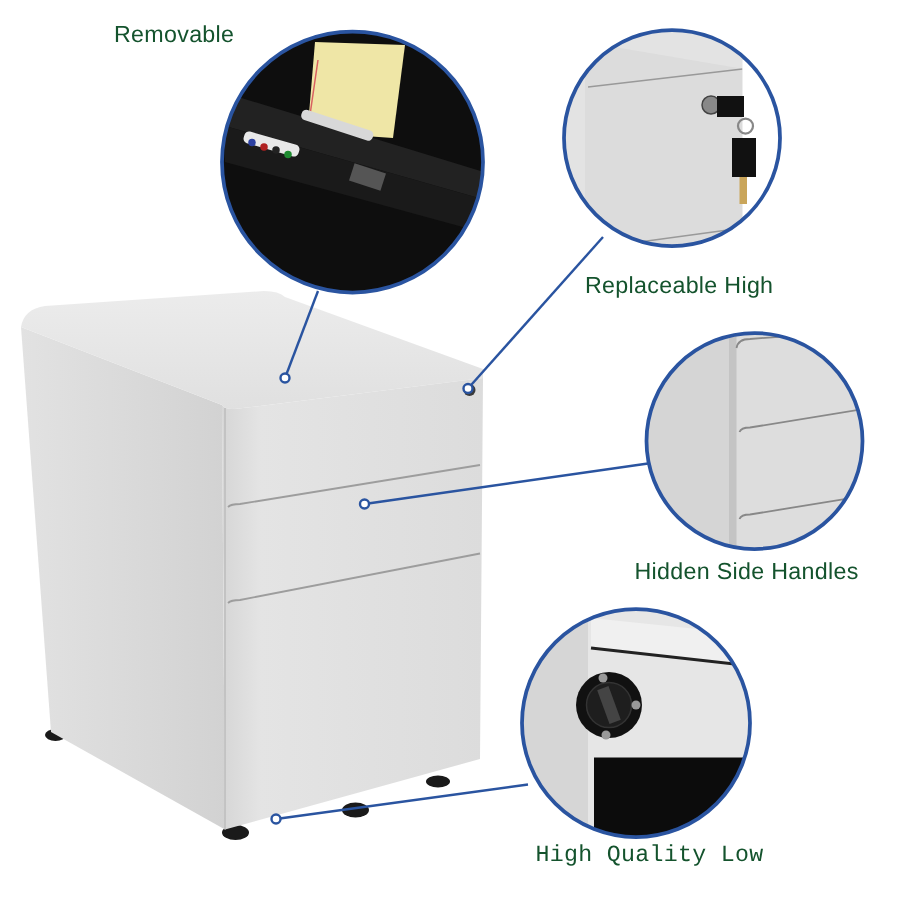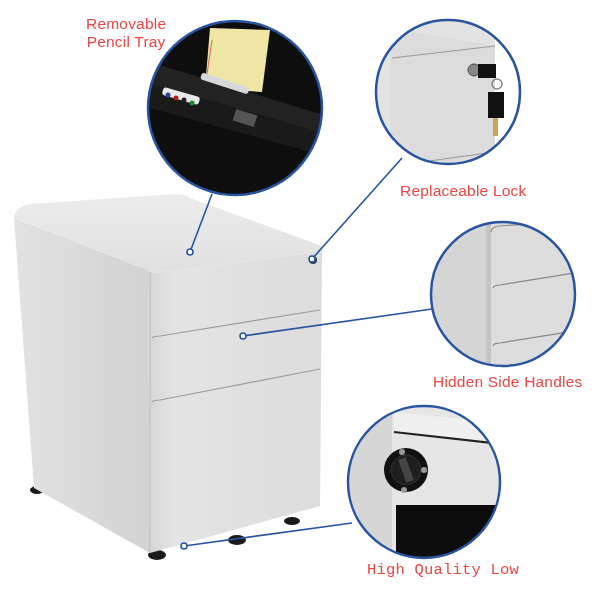--- a/index.html
+++ b/index.html
@@ -1,17 +1,17 @@
 <!DOCTYPE html>
 <html><head>
   <meta charset="utf-8">
   <style>
     html, body { margin: 0; padding: 0; background: #ffffff; }
     body { width: 600px; height: 600px; position: relative; overflow: hidden; font-family: "Liberation Sans", sans-serif; }
-    .label { position: absolute; color: #ef4444; font-size: 15.5px; line-height: 18px; text-align: center; white-space: nowrap; letter-spacing: 0.2px; margin-left: 10px; }
+    .label { position: absolute; color: #14532d; font-size: 15.5px; line-height: 18px; text-align: center; white-space: nowrap; letter-spacing: 0.2px; }
     svg.stage { position: absolute; left: 0; top: 0; }
   </style>
 </head>
 <body>
 
 <svg class="stage" width="600" height="600" viewBox="0 0 600 600">
   <defs>
     <linearGradient id="sideGrad" x1="0" y1="0" x2="1" y2="0">
       <stop offset="0" stop-color="#e2e2e2"></stop>
       <stop offset="1" stop-color="#d2d2d2"></stop>
@@ -131,25 +131,24 @@
       <circle cx="402" cy="452" r="3" fill="#999"></circle>
       <circle cx="424" cy="470" r="3" fill="#999"></circle>
       <circle cx="404" cy="490" r="3" fill="#999"></circle>
     </g>
     <circle cx="424" cy="482" r="76" fill="none" stroke="#2a54a0" stroke-width="2.5"></circle>
   </g>
 </svg>
 
 <div class="label" style="left:76px; top:15px;">
   <div>Removable</div>
-  <div>Pencil Tray</div>
 </div>
 
 <div class="label" style="left:390px; top:182px;">
-  <div>Replaceable Lock</div>
+  <div>Replaceable High</div>
 </div>
 
 <div class="label" style="left:423px; top:373px;">
   <div>Hidden Side Handles</div>
 </div>
 
 <div class="label" style="left:357px; top:561px;font-family:Liberation Mono, monospace;">
   <div>High Quality Low</div>
 </div>
 

